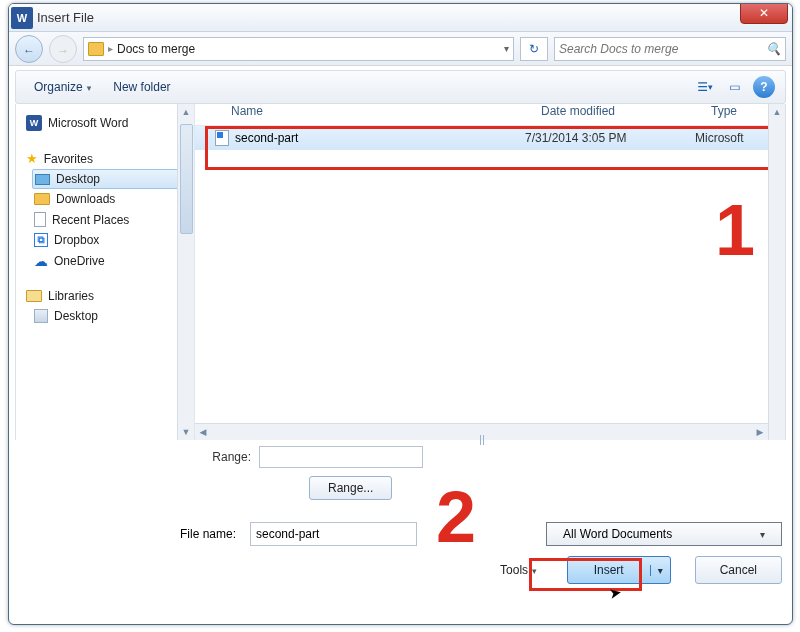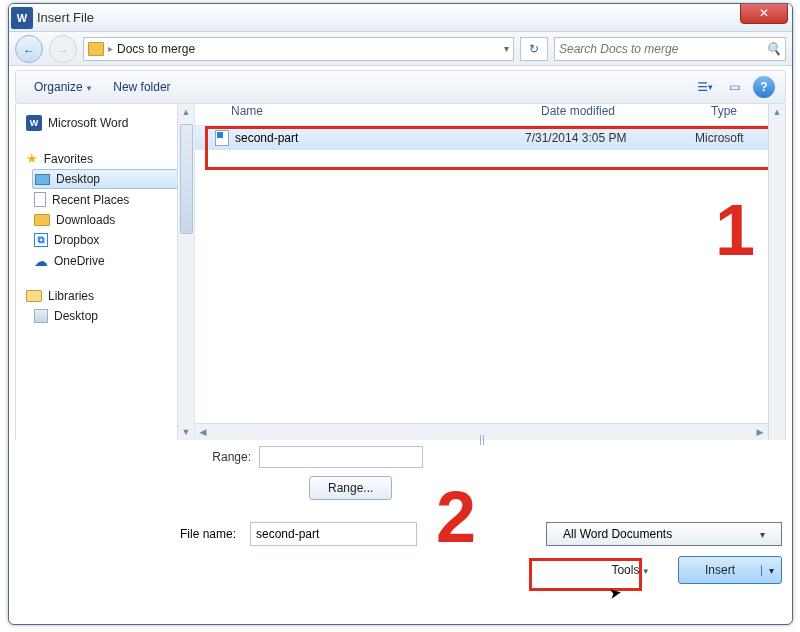--- a/index.html
+++ b/index.html
@@ -146,26 +146,26 @@
           </li>
         <li class="grp">
             <span class="star">★</span>
             <span class="lbl">Favorites</span>
           </li>
         <li class="sel" style="margin-left:8px;">
             <span class="desk"></span>
             <span class="lbl">Desktop</span>
           </li>
         <li style="margin-left:8px;">
+            <span class="fldic"></span>
+            <span class="lbl">Downloads</span>
+          </li>
+        <li style="margin-left:8px;">
             <span class="doc"></span>
             <span class="lbl">Recent Places</span>
-          </li>
-        <li style="margin-left:8px;">
-            <span class="fldic"></span>
-            <span class="lbl">Downloads</span>
           </li>
         <li style="margin-left:8px;">
             <span class="db">⧉</span>
             <span class="lbl">Dropbox</span>
           </li>
         <li style="margin-left:8px;">
             <span class="cloud">☁</span>
             <span class="lbl">OneDrive</span>
           </li>
         <li class="grp">
@@ -235,18 +235,21 @@
     </div>
     <div class="footer">
       <span class="tools">
           <span>Tools</span>
           <span class="d"></span>
         </span>
       <div class="insert">
         <span class="lbl">Insert</span>
         <span class="dp">▾</span>
       </div>
+      <button class="btn" style="padding:0 24px;height:28px;">
+          <span>Cancel</span>
+        </button>
       <div class="hilite h2"></div>
       <span class="cursor">➤</span>
     </div>
   </div>
   <span class="num n2">2</span>
 </div>
 
 </body></html>

